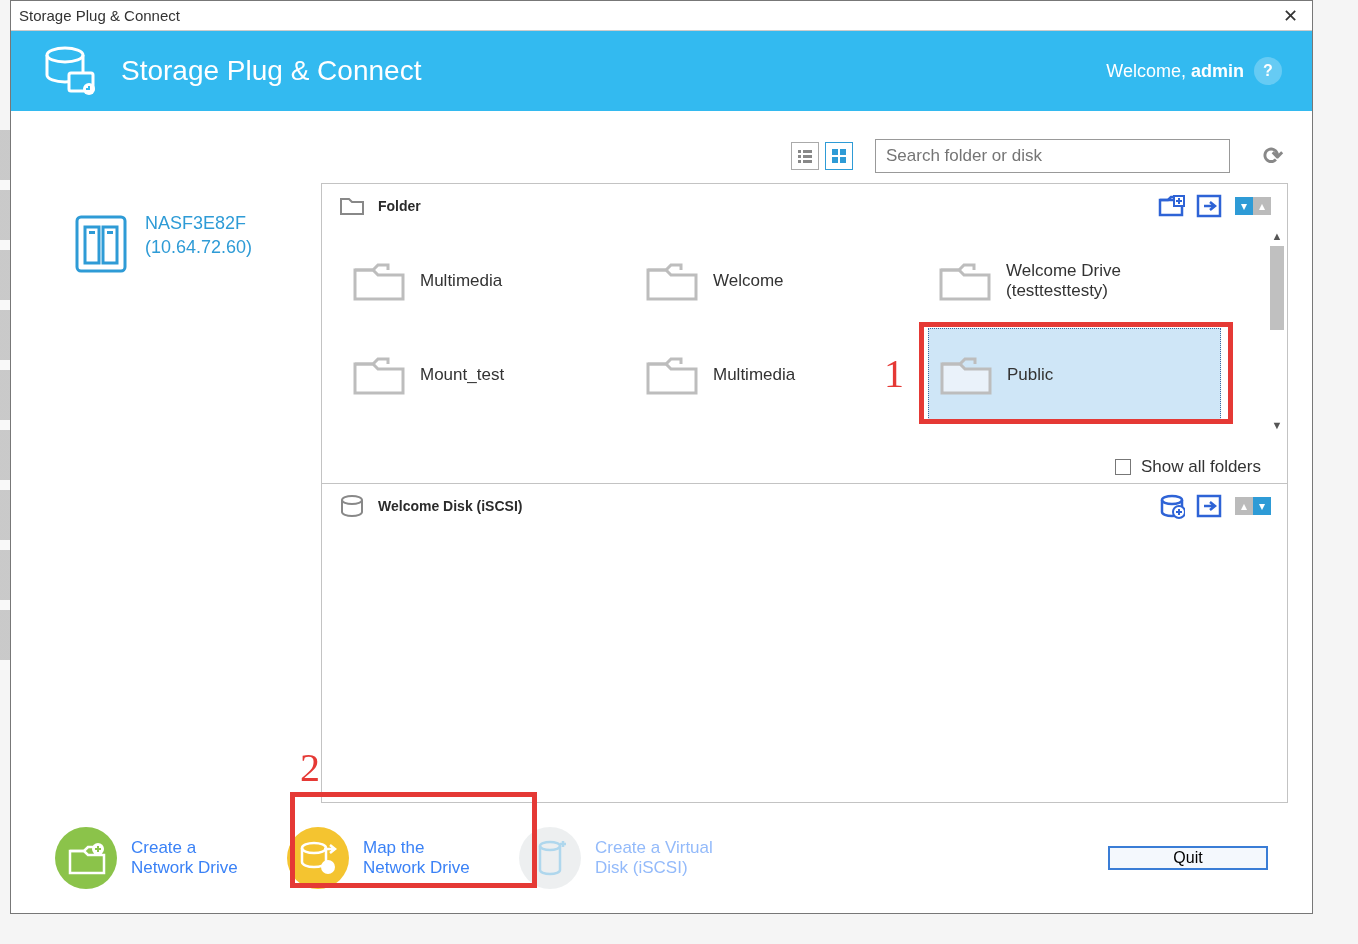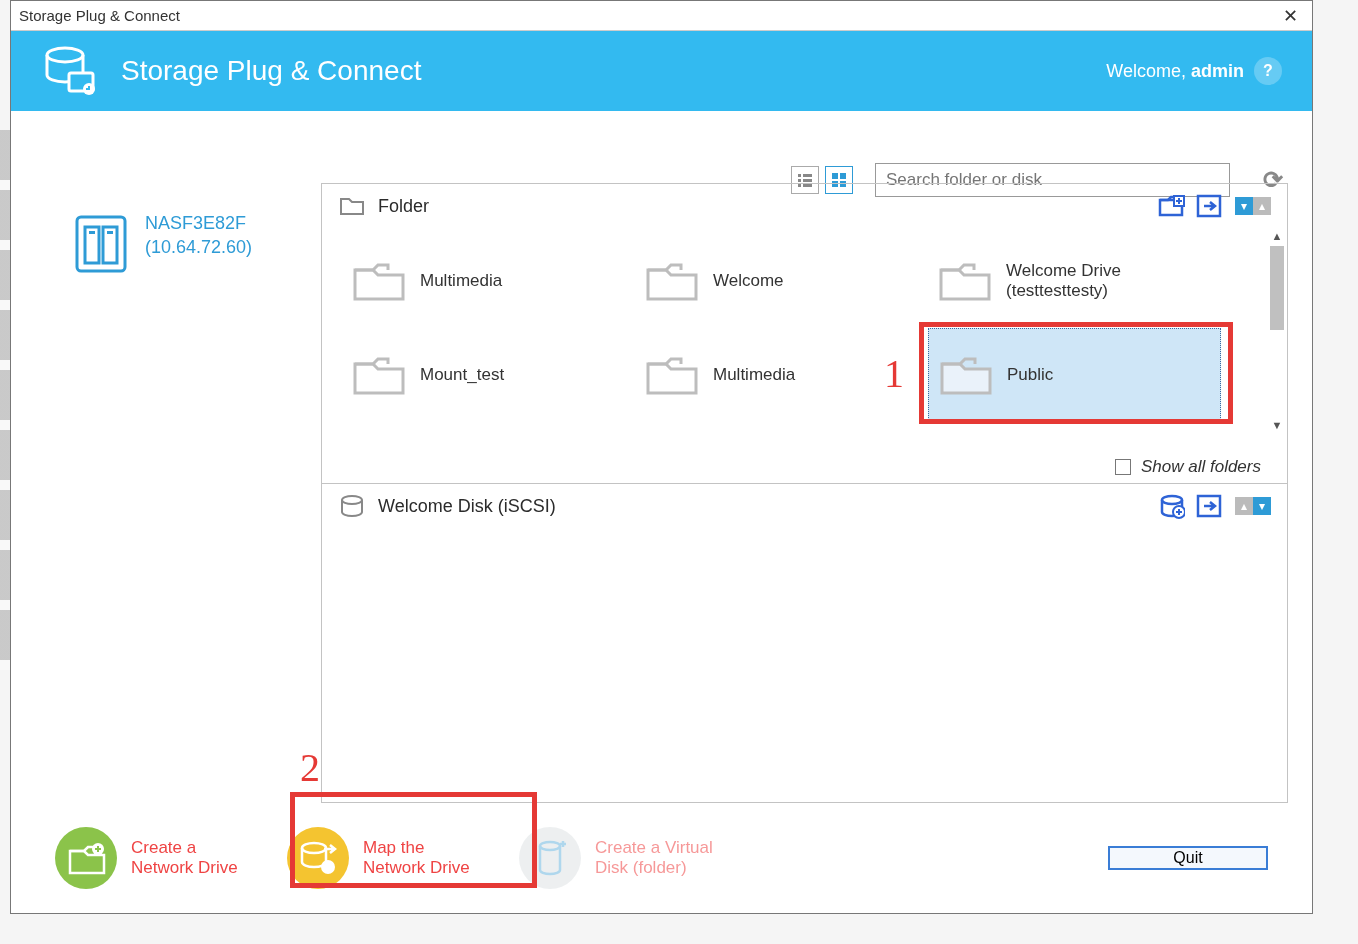--- a/index.html
+++ b/index.html
@@ -9,58 +9,58 @@
 .titlebar { height: 30px; display: flex; align-items: center; padding: 0 8px; border-bottom: 1px solid #ccc; font-size: 15px; color: #333; }
 .titlebar .title-text { flex: 1; }
 .close-x { font-size: 18px; color: #333; padding: 0 6px; cursor: pointer; }
 .banner { height: 80px; background: #33baf0; display: flex; align-items: center; padding: 0 30px; color: #fff; }
 .brand-icon { width: 60px; height: 56px; margin-right: 20px; display:flex; align-items:center; justify-content:center; }
 .brand-title { font-size: 28px; font-weight: 300; flex: 1; }
 .welcome { font-size: 18px; margin-right: 10px; }
 .welcome b { font-weight: 600; }
 .help { width: 28px; height: 28px; border-radius: 50%; background: rgba(255,255,255,.25); display: flex; align-items: center; justify-content: center; font-weight: bold; font-size: 16px; cursor:pointer; }
 .body-area { position: absolute; left: 0; right: 0; top: 110px; bottom: 110px; }
-.toolbar-row { position: absolute; top: 28px; right: 24px; display: flex; align-items: center; margin-top: 24px; }
+.toolbar-row { position: absolute; top: 28px; right: 24px; display: flex; align-items: center; }
 .view-btn { width: 28px; height: 28px; margin-right: 6px; display:flex; align-items:center; justify-content:center; border:1px solid #aaa; color:#888; cursor:pointer; font-size:14px;}
 .view-btn.active { border-color:#2e9bd6; color:#2e9bd6;}
 .search-box { width: 355px; height: 34px; border: 1px solid #999; margin-left: 16px; padding: 0 10px; font-size: 17px; color:#888; }
 .refresh { width: 30px; height: 30px; margin-left: 28px; color:#888; font-size:24px; cursor:pointer; display:flex;align-items:center;justify-content:center; font-weight:bold;}
 .sidebar { position: absolute; left: 62px; top: 100px; display: flex; align-items: flex-start; }
 .nas-icon { width: 56px; height: 66px; margin-right: 16px; }
 .nas-info { color: #2e9bd6; font-size: 18px; line-height: 1.35; }
 .panels-wrap { position: absolute; left: 310px; top: 72px; right: 24px; bottom: 0; border: 1px solid #c3c3c3; }
 .panel { border-bottom: 1px solid #c3c3c3; position: relative; }
 .panel.folder-p { height: 300px; }
 .panel.vdisk-p { height: 300px; border-bottom: none; }
 .section-hdr { height: 44px; display: flex; align-items: center; padding: 0 16px; color:#2b2b2b; }
 .section-hdr .sec-icon { width: 28px; height: 28px; margin-right: 12px; display:flex;align-items:center;justify-content:center;color:#888;}
-.section-hdr .sec-title { font-size: 18px; font-weight: 400; flex:1; }
+.section-hdr .sec-title { font-size: 14px; font-weight: 700; flex:1; }
 .section-hdr .hdr-btn { width: 30px; height: 28px; margin-left: 8px; display:flex;align-items:center;justify-content:center;color:#2e63d6;cursor:pointer;}
 .section-hdr .collapse-pair { margin-left: 10px; display:flex;}
 .coll-btn { width: 18px; height: 18px; background:#2e9bd6; color:#fff; font-size:12px; display:flex;align-items:center;justify-content:center;}
 .coll-btn.dis { background:#bbb;}
 .grid { padding: 6px 20px 0 20px; height: 200px; overflow-y: auto; position:relative;}
 .folder-row { display: flex; }
 .cell { width: 293px; height: 94px; display: flex; align-items: center; padding: 6px 10px; cursor:pointer;}
 .cell.selected { background: #cfe6f7; border: 1px dotted #3a6aa0; }
 .cell .folder-img { width: 54px; height: 42px; margin-right: 14px; flex-shrink:0;}
 .cell .f-label { font-size: 17px; color:#333; line-height:1.2;}
-.show-all { position:absolute; bottom:6px; right:26px; font-size:17px; color:#333; display:flex; align-items:center;font-style:italic;}
+.show-all { position:absolute; bottom:6px; right:26px; font-size:17px; color:#333; display:flex; align-items:center;}
 .show-all .chk { width:16px; height:16px; border:1px solid #777; margin-right:10px; cursor:pointer;}
 .scroll-track { position:absolute; right:2px; top:44px; bottom:50px; width:16px;}
 .scroll-arrow { width:16px;height:16px;display:flex;align-items:center;justify-content:center;color:#555;font-size:11px;}
 .scroll-thumb { position:absolute; top:18px; width:14px; height:84px; background:#c0c0c0; left:1px;}
 .footer { position:absolute; left:0; right:0; bottom:0; height:110px; display:flex; align-items:center; padding: 0 44px; }
 .foot-action { display:flex; align-items:center; margin-right: 26px; cursor:pointer; }
 .foot-action.disabled { opacity:.55; cursor:default;}
 .foot-circle { width:62px; height:62px; border-radius:50%; display:flex;align-items:center;justify-content:center; margin-right:14px;}
 .fc-green { background:#8bc34a;}
 .fc-yellow { background:#f4c430;}
 .fc-grey { background:#dfe3e5;}
-.foot-label { color:#ef4444; font-size:17px; line-height:1.2; width: 130px;}
+.foot-label { color:#3b82f6; font-size:17px; line-height:1.2; width: 130px;}
 .quit-btn { margin-left:auto; width:160px; height:24px; border:2px solid #3a7dd6; background:#f4f8fd; font-size:16px; cursor:pointer;}
 .annot { position:absolute; border:5px solid #e53935; pointer-events:none;}
 .annot-num { color:#e53935; font-size:40px; font-family:"Times New Roman",serif; position:absolute; pointer-events:none;}
 svg { display:block;}
 </style>
 </head>
 <body>
 
 <div class="marker-left"></div>
 
@@ -290,21 +290,21 @@
     <div class="foot-action disabled">
       <div class="foot-circle fc-grey">
         <svg width="40" height="40">
             <path d="M10 8v24a10 4 0 0 0 20 0V8" fill="none" stroke="#6fb7df" stroke-width="2.5"></path>
             <ellipse cx="20" cy="8" rx="10" ry="4" fill="none" stroke="#6fb7df" stroke-width="2.5"></ellipse>
             <path d="M30 6h6M33 3v6" stroke="#6fb7df" stroke-width="2.5"></path>
           </svg>
       </div>
       <div class="foot-label">
         <div>Create a Virtual</div>
-        <div>Disk (folder)</div>
+        <div>Disk (iSCSI)</div>
       </div>
     </div>
     <button class="quit-btn">Quit</button>
   </div>
 
 </div>
 
 <div class="annot" style="left:919px; top:322px; width:314px; height:102px;"></div>
 <div class="annot-num" style="left:884px; top:350px;">1</div>
 <div class="annot" style="left:290px; top:792px; width:247px; height:96px;"></div>

